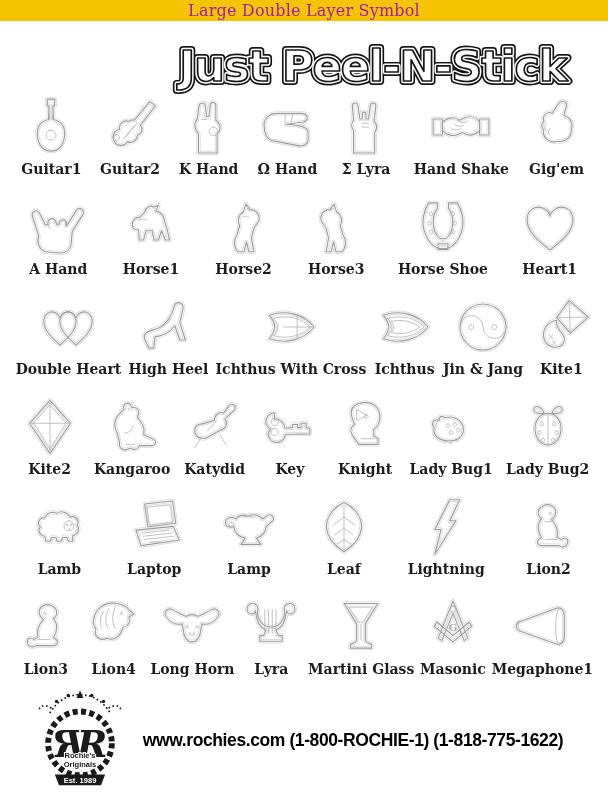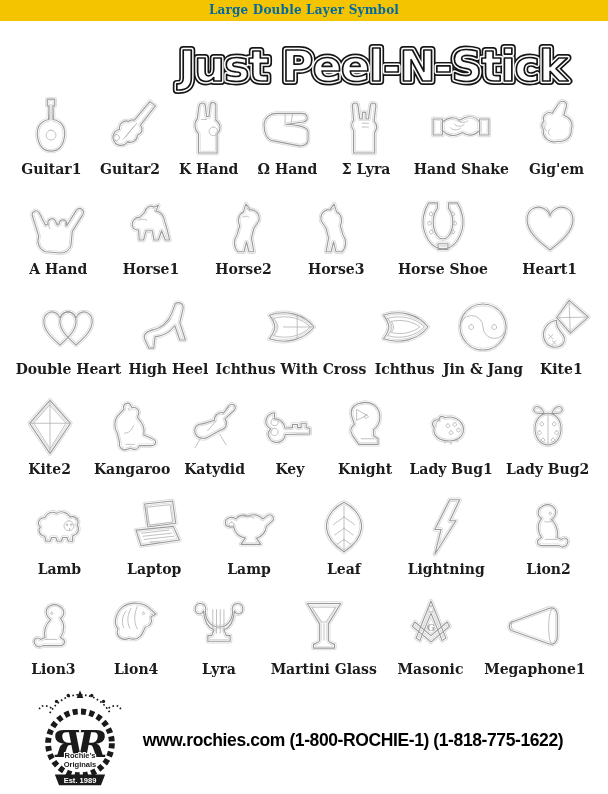--- a/index.html
+++ b/index.html
@@ -1,20 +1,20 @@
 <!DOCTYPE html>
 <html><head>
 <meta charset="utf-8">
 <style>
   html,body{margin:0;padding:0;background:#e8e8e8;}
   .page{width:608px;height:794px;background:#ffffff;position:relative;overflow:hidden;
         font-family:"DejaVu Serif",serif;margin:0 auto;}
   
   .banner{height:21px;background:#F5C400;display:flex;align-items:center;justify-content:center;}
-  .banner-text{font-weight:700;font-size:12px;color:#0369a1;letter-spacing:.2px;line-height:21px;}
+  .banner-text{font-weight:400;font-size:16px;color:#a21caf;letter-spacing:.2px;line-height:21px;}
   
   .title-wrap{display:flex;justify-content:flex-end;margin-top:16px;height:62px;}
   .title-svg{width:470px;height:60px;}
   .title-svg text{font-family:"DejaVu Sans",sans-serif;font-weight:bold;font-size:43px;
                   text-anchor:middle;letter-spacing:-1px;}
   .t-back{fill:none;stroke:#151515;stroke-width:8;stroke-linejoin:round;}
   .t-mid{fill:none;stroke:#ffffff;stroke-width:4.6;stroke-linejoin:round;}
   .t-front{fill:#ffffff;stroke:#151515;stroke-width:1.7;stroke-linejoin:round;}
   
   .grid{margin-top:2px;}
@@ -537,20 +537,35 @@
               <path d="M34 24c-6 8-8 18-4 27" class="det"></path>
               <path d="M42 20c-6 10-7 22-2 32" class="det"></path>
               <path d="M52 17c-5 12-6 25 0 36" class="det"></path>
             </g>
           </svg>
           <div class="lab">Lion4</div>
         </div>
         <div class="cell">
           <svg viewBox="0 0 100 100" class="sticker">
             <g>
+              <path d="M8 33c-5-8 4-15 11-11 8 5 16 9 22 11 4-4 14-4 18 0 6-2 14-6 22-11 7-4 16 3 11 11-6 9-16 14-26 12l-2 10c0 11-7 19-14 19s-14-8-14-19l-2-10C24 47 14 42 8 33z" class="halo"></path>
+              <path d="M8 33c-5-8 4-15 11-11 8 5 16 9 22 11 4-4 14-4 18 0 6-2 14-6 22-11 7-4 16 3 11 11-6 9-16 14-26 12l-2 10c0 11-7 19-14 19s-14-8-14-19l-2-10C24 47 14 42 8 33z" class="gap"></path>
+              <path d="M8 33c-5-8 4-15 11-11 8 5 16 9 22 11 4-4 14-4 18 0 6-2 14-6 22-11 7-4 16 3 11 11-6 9-16 14-26 12l-2 10c0 11-7 19-14 19s-14-8-14-19l-2-10C24 47 14 42 8 33z" class="main"></path>
+              <path d="M42 48a2 2 0 1 0 .1 0" class="det"></path>
+              <path d="M58 48a2 2 0 1 0 .1 0" class="det"></path>
+              <path d="M45 62c2 2 8 2 10 0" class="det"></path>
+              <path d="M47 58v3" class="det"></path>
+              <path d="M53 58v3" class="det"></path>
+            </g>
+          </svg>
+          <div class="lab">Long Horn</div>
+        </div>
+        <div class="cell">
+          <svg viewBox="0 0 100 100" class="sticker">
+            <g>
               <path d="M20 12c-10 0-12 16-1 17 3 0 5-2 6-5 1 16 8 27 17 31l-4 9h-6v9h36v-9h-6l-4-9c9-4 16-15 17-31 1 3 3 5 6 5 11-1 9-17-1-17-8 0-10 8-8 14-1 14-9 24-22 24s-21-10-22-24c2-6 0-14-8-14z" class="halo"></path>
               <path d="M20 12c-10 0-12 16-1 17 3 0 5-2 6-5 1 16 8 27 17 31l-4 9h-6v9h36v-9h-6l-4-9c9-4 16-15 17-31 1 3 3 5 6 5 11-1 9-17-1-17-8 0-10 8-8 14-1 14-9 24-22 24s-21-10-22-24c2-6 0-14-8-14z" class="gap"></path>
               <path d="M20 12c-10 0-12 16-1 17 3 0 5-2 6-5 1 16 8 27 17 31l-4 9h-6v9h36v-9h-6l-4-9c9-4 16-15 17-31 1 3 3 5 6 5 11-1 9-17-1-17-8 0-10 8-8 14-1 14-9 24-22 24s-21-10-22-24c2-6 0-14-8-14z" class="main"></path>
               <path d="M40 22v36" class="det"></path>
               <path d="M46 22v38" class="det"></path>
               <path d="M52 22v38" class="det"></path>
               <path d="M58 22v36" class="det"></path>
             </g>
           </svg>
           <div class="lab">Lyra</div>

